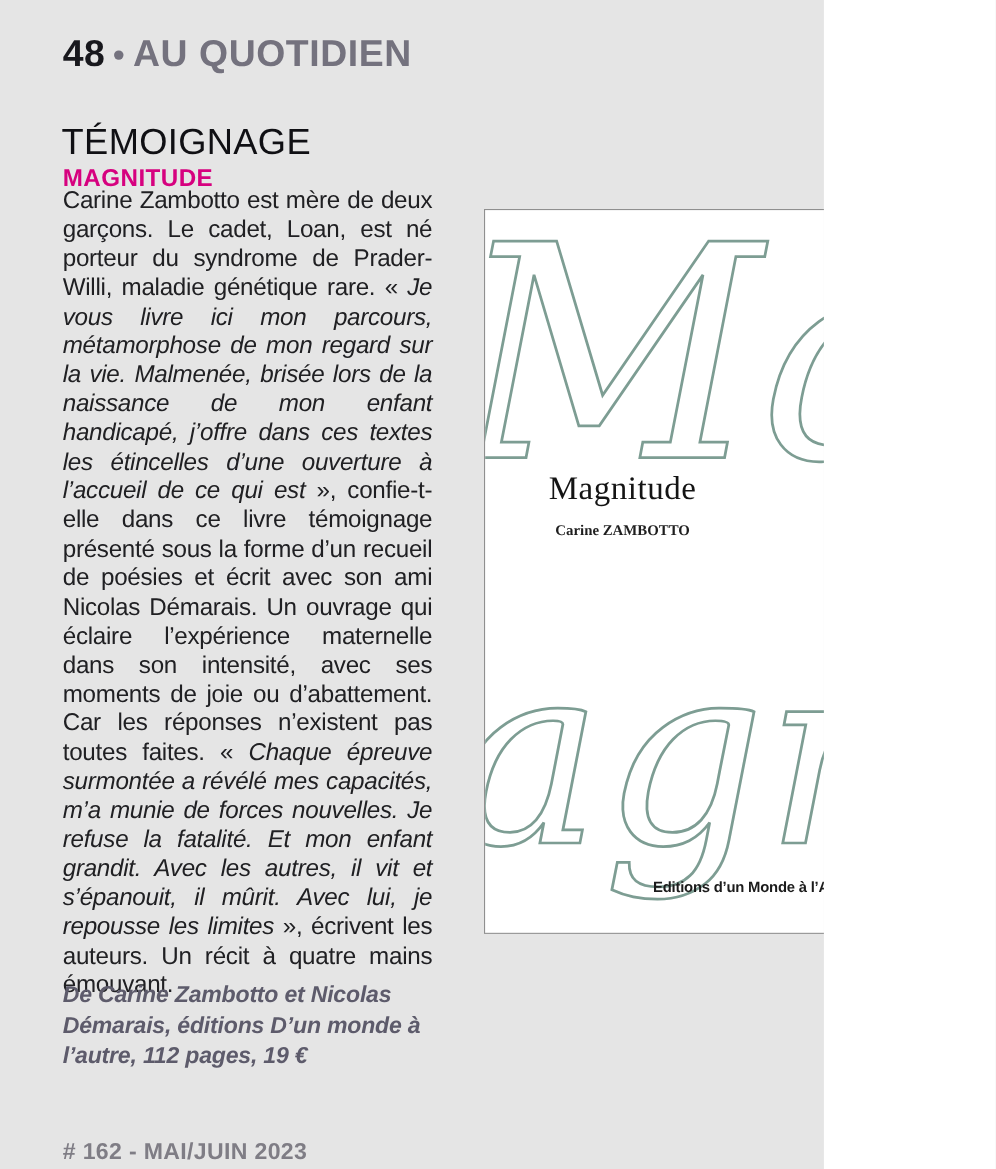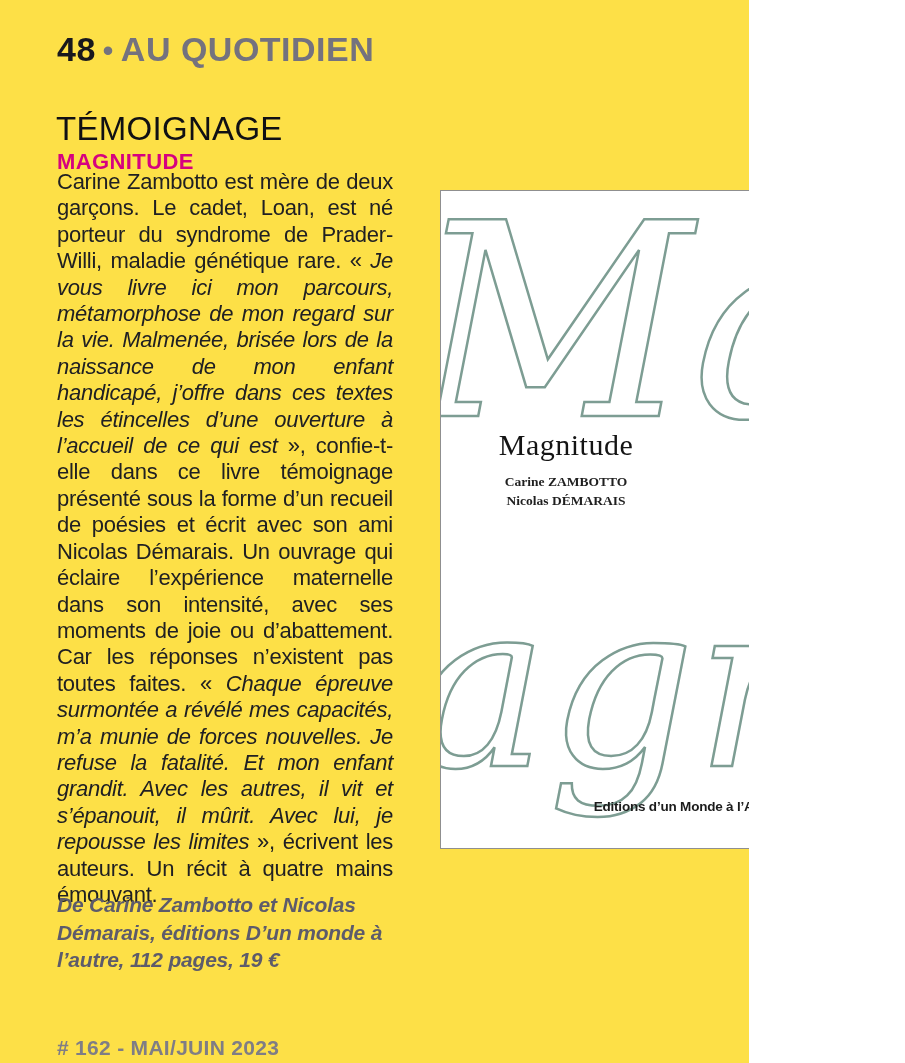--- a/index.html
+++ b/index.html
@@ -1,18 +1,18 @@
 <!DOCTYPE html>
 <html lang="fr"><head>
 <meta charset="utf-8">
 <style>
   * { margin:0; padding:0; box-sizing:border-box; }
   html, body { background:#ffffff; }
   .page {
-    position:relative; width:749px; height:1063px; background:#fde047;
+    position:relative; width:749px; height:1063px; background:#e5e5e5;
     font-family:"Liberation Sans", sans-serif; overflow:hidden;
   }
   
   .hdr { position:absolute; left:57px; top:30px; font-size:34px; font-weight:bold;
          letter-spacing:.5px; color:#18181d; white-space:nowrap; }
   .hdr .bullet { color:#74727e; margin:0 7px; font-size:30px; }
   .hdr .sect { color:#74727e; }
   
   .cat { position:absolute; left:56px; top:110px; font-size:33px; font-weight:normal;
          color:#101014; letter-spacing:.3px; }
@@ -60,21 +60,20 @@
 
   <figure class="cover">
     <svg width="417" height="659" viewBox="0 0 417 659" aria-hidden="true">
       <text x="-25" y="225" font-size="270" font-family="DejaVu Serif, serif" font-style="italic" fill="none" stroke="#7d9d93" stroke-width="2.5">Magn</text>
       <text x="-30" y="575" font-size="230" font-family="DejaVu Serif, serif" font-style="italic" fill="none" stroke="#7d9d93" stroke-width="2.5">agnitu</text>
     </svg>
     <div class="cover-block">
       <div class="cover-title">Magnitude</div>
       <div class="cover-authors">
         <div>Carine ZAMBOTTO</div>
-        <div>Nicolas DÉMARAIS</div>
       </div>
     </div>
     <div class="publisher">Editions d’un Monde à l’Autre</div>
   </figure>
 
   <div class="footer"># 162 - MAI/JUIN 2023</div>
 
 </div>
 
 </body></html>

